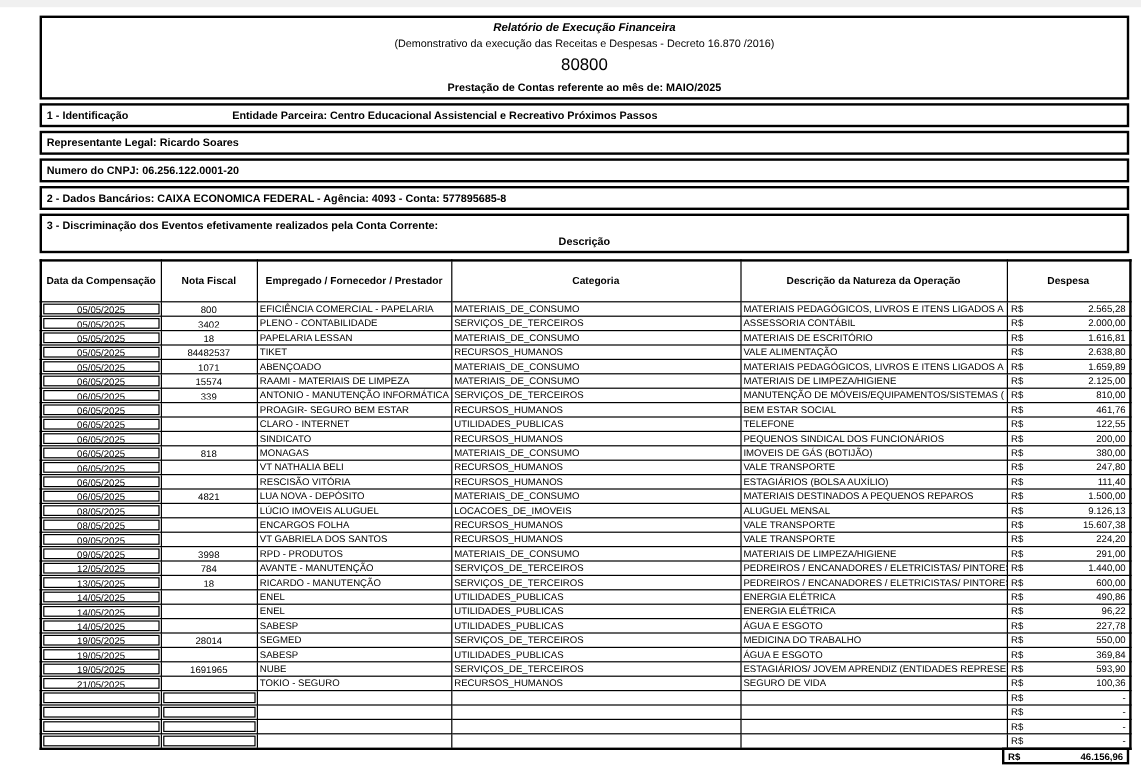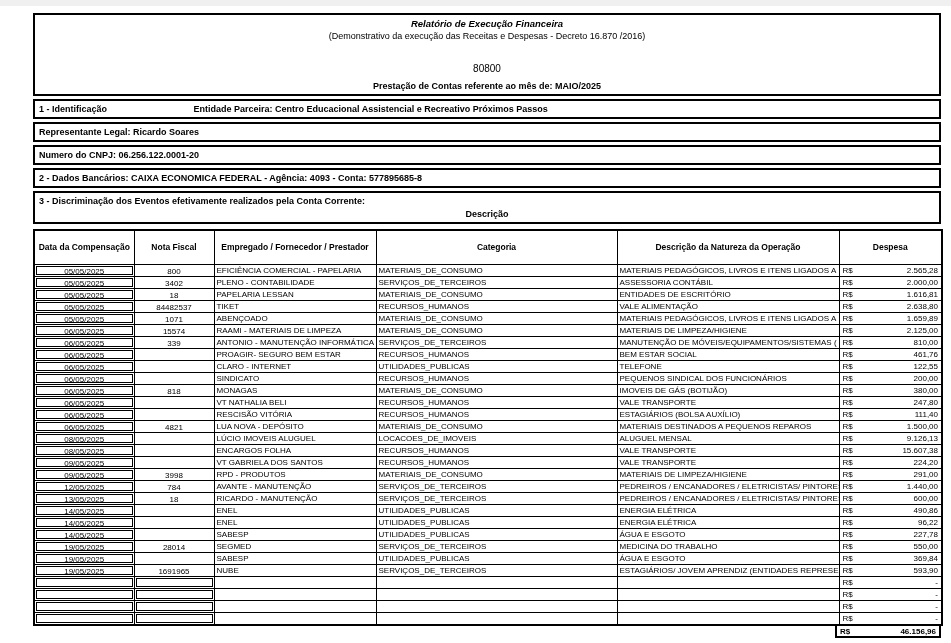--- a/index.html
+++ b/index.html
@@ -16,21 +16,21 @@
 
   .box {
     border: 2px solid #000;
     margin-bottom: 3px;
     padding: 2px 4px;
     font-size: 9px;
   }
   .header-box { text-align: center; padding-top: 3px; padding-bottom: 3px; }
   .t-title  { font-weight: bold; font-size: 9.5px; font-style: italic; }
   .t-sub    { font-size: 9px; margin-top: 2px; }
-  .t-code   { font-size: 10px; margin-top: 22px; }
+  .t-code   { font-size: 14px; margin-top: 4px; }
   .t-ref    { text-align: center; font-weight: bold; font-size: 9px; margin-top: 7px; }
 
   .row-box { font-weight: bold; padding-top: 3px; padding-bottom: 3px; white-space: nowrap; overflow: hidden; }
   .ident-label { display: inline-block; min-width: 152px; }
   .events-box .desc-center { text-align: center; margin-top: 3px; }
 
   table.grid {
     border-collapse: collapse;
     table-layout: fixed;
     width: 908px;
@@ -159,21 +159,21 @@
   </tr>
         <tr class="data-row">
     <td class="c-date">
             <span class="inner">05/05/2025</span>
           </td>
     <td class="c-nf">
             <span class="inner">18</span>
           </td>
     <td class="c-vendor">PAPELARIA LESSAN</td>
     <td class="c-cat">MATERIAIS_DE_CONSUMO</td>
-    <td class="c-desc">ENTIDADES DE ESCRITÓRIO</td>
+    <td class="c-desc">MATERIAIS DE ESCRITÓRIO</td>
     <td class="c-amt">
       <span class="cur">R$</span>
       <span class="val">1.616,81</span>
     </td>
   </tr>
         <tr class="data-row">
     <td class="c-date">
             <span class="inner">05/05/2025</span>
           </td>
     <td class="c-nf">
@@ -508,20 +508,35 @@
           </td>
     <td class="c-nf">
             <span class="inner">1691965</span>
           </td>
     <td class="c-vendor">NUBE</td>
     <td class="c-cat">SERVIÇOS_DE_TERCEIROS</td>
     <td class="c-desc">ESTAGIÁRIOS/ JOVEM APRENDIZ (ENTIDADES REPRESE</td>
     <td class="c-amt">
       <span class="cur">R$</span>
       <span class="val">593,90</span>
+    </td>
+  </tr>
+        <tr class="data-row">
+    <td class="c-date">
+            <span class="inner">21/05/2025</span>
+          </td>
+    <td class="c-nf">
+            <span class="inner"></span>
+          </td>
+    <td class="c-vendor">TOKIO - SEGURO</td>
+    <td class="c-cat">RECURSOS_HUMANOS</td>
+    <td class="c-desc">SEGURO DE VIDA</td>
+    <td class="c-amt">
+      <span class="cur">R$</span>
+      <span class="val">100,36</span>
     </td>
   </tr>
         <tr class="data-row empty-row">
     <td class="c-date">
             <span class="inner"></span>
           </td>
     <td class="c-nf">
             <span class="inner"></span>
           </td>
     <td class="c-vendor"></td>

